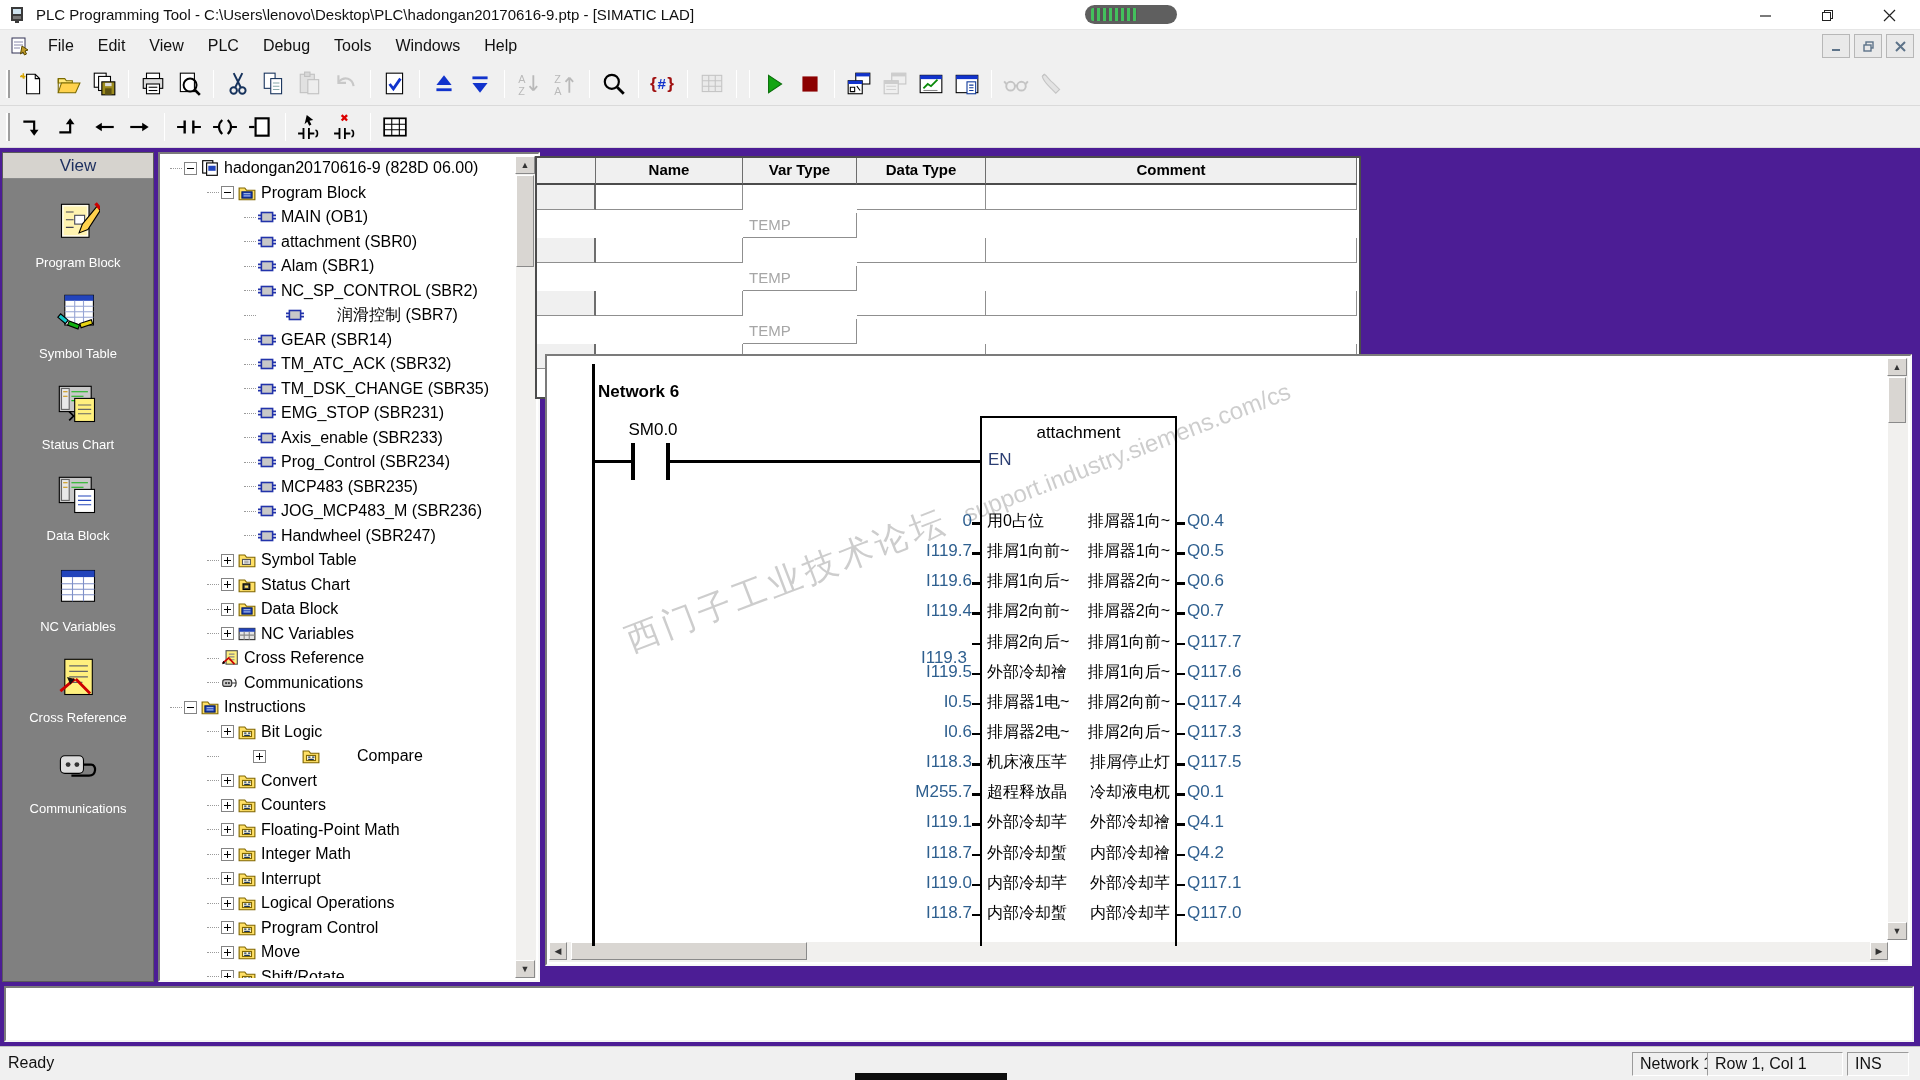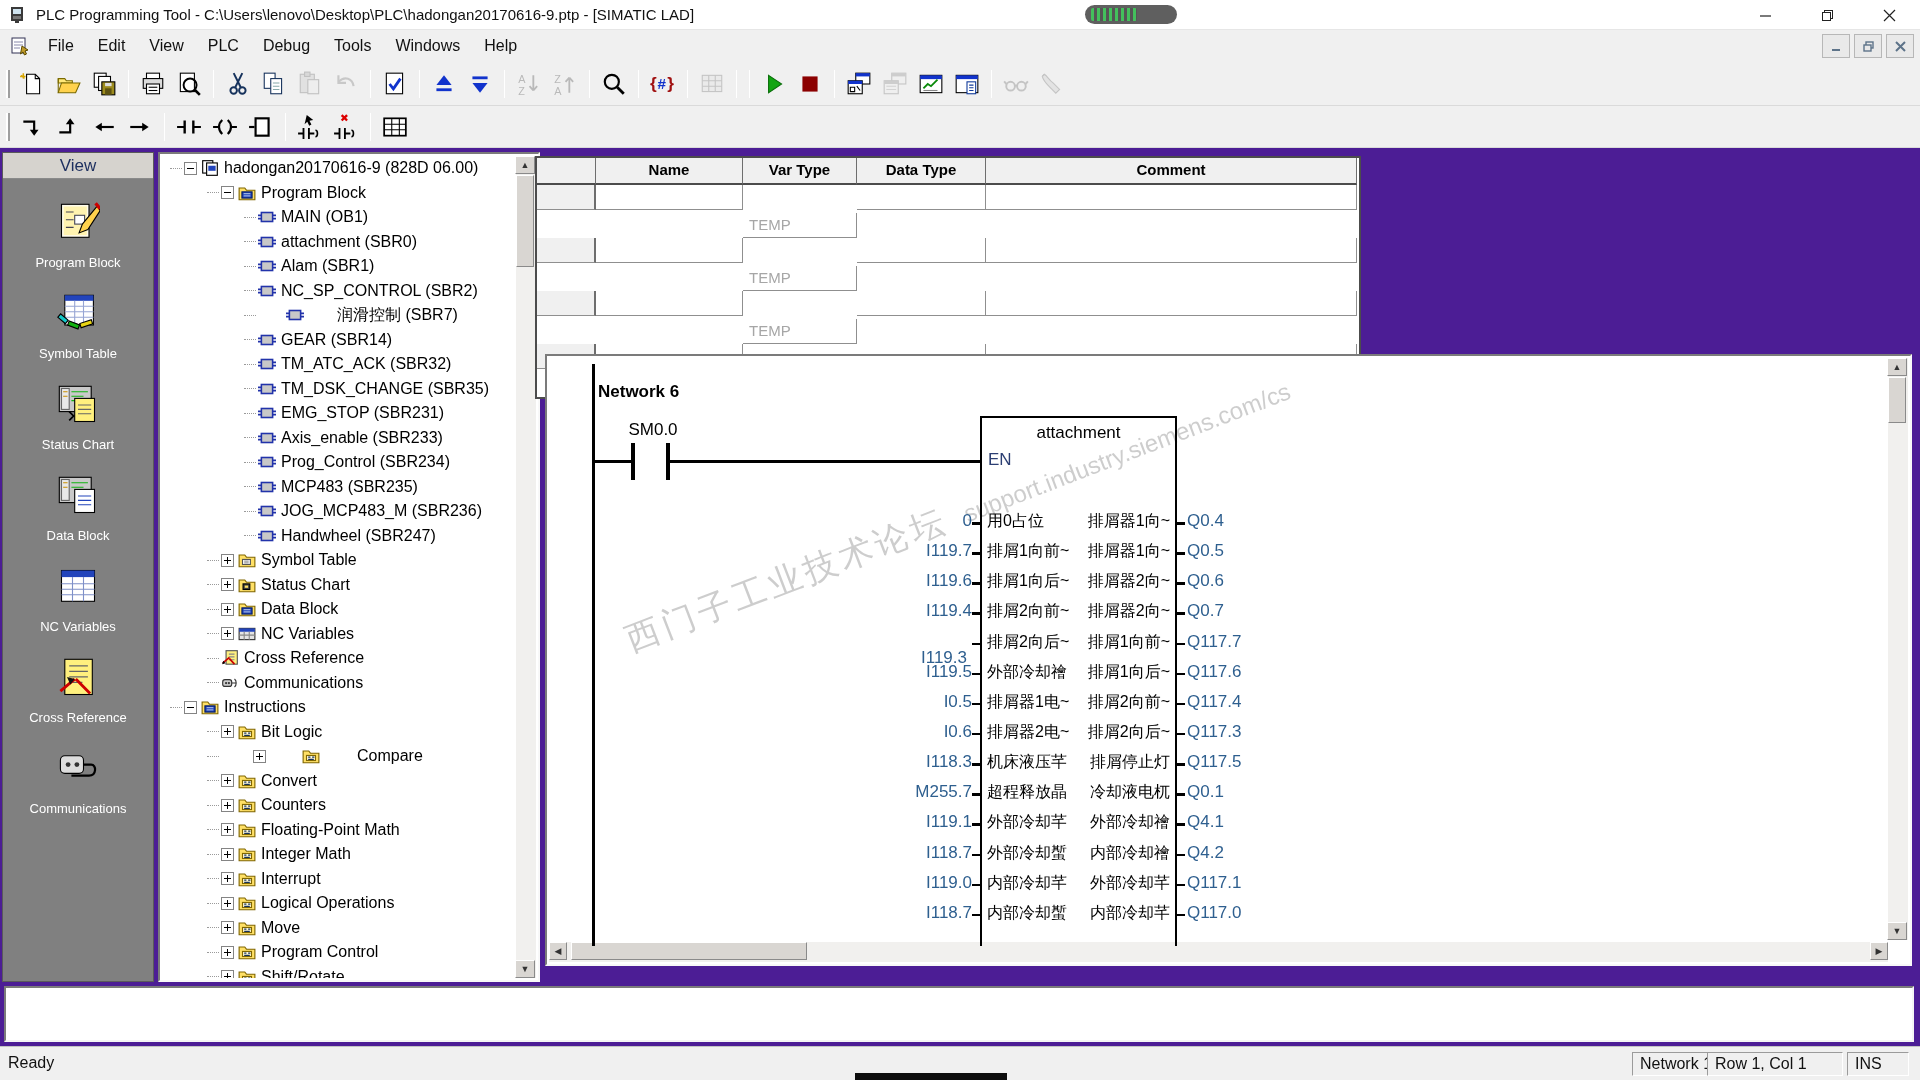--- a/index.html
+++ b/index.html
@@ -784,31 +784,31 @@
           <span class="tree-label">Logical Operations</span>
         </div>
         <div class="tree-row" style="padding-left: 45px;">
           <span class="tree-stub"></span>
           <span class="expand-box plus"></span>
           <span class="tree-icon"><svg viewBox="0 0 16 16">
               <path d="M1 3.5h5l1.5 2H15V14H1z" fill="#ffe066" stroke="#806600"></path>
               <rect x="4" y="7.5" width="8" height="4.5" fill="#fff9d6" stroke="#806600"></rect>
               <path d="M5.5 9h2M9 9h2M5.5 11h5" stroke="#16325c" stroke-width="1.2"></path>
             </svg></span>
-          <span class="tree-label">Move</span>
+          <span class="tree-label">Program Control</span>
         </div>
         <div class="tree-row" style="padding-left: 45px;">
           <span class="tree-stub"></span>
           <span class="expand-box plus"></span>
           <span class="tree-icon"><svg viewBox="0 0 16 16">
               <path d="M1 3.5h5l1.5 2H15V14H1z" fill="#ffe066" stroke="#806600"></path>
               <rect x="4" y="7.5" width="8" height="4.5" fill="#fff9d6" stroke="#806600"></rect>
               <path d="M5.5 9h2M9 9h2M5.5 11h5" stroke="#16325c" stroke-width="1.2"></path>
             </svg></span>
-          <span class="tree-label">Program Control</span>
+          <span class="tree-label">Move</span>
         </div>
         <div class="tree-row" style="padding-left: 45px;">
           <span class="tree-stub"></span>
           <span class="expand-box plus"></span>
           <span class="tree-icon"><svg viewBox="0 0 16 16">
               <path d="M1 3.5h5l1.5 2H15V14H1z" fill="#ffe066" stroke="#806600"></path>
               <rect x="4" y="7.5" width="8" height="4.5" fill="#fff9d6" stroke="#806600"></rect>
               <path d="M5.5 9h2M9 9h2M5.5 11h5" stroke="#16325c" stroke-width="1.2"></path>
             </svg></span>
           <span class="tree-label">Shift/Rotate</span>

